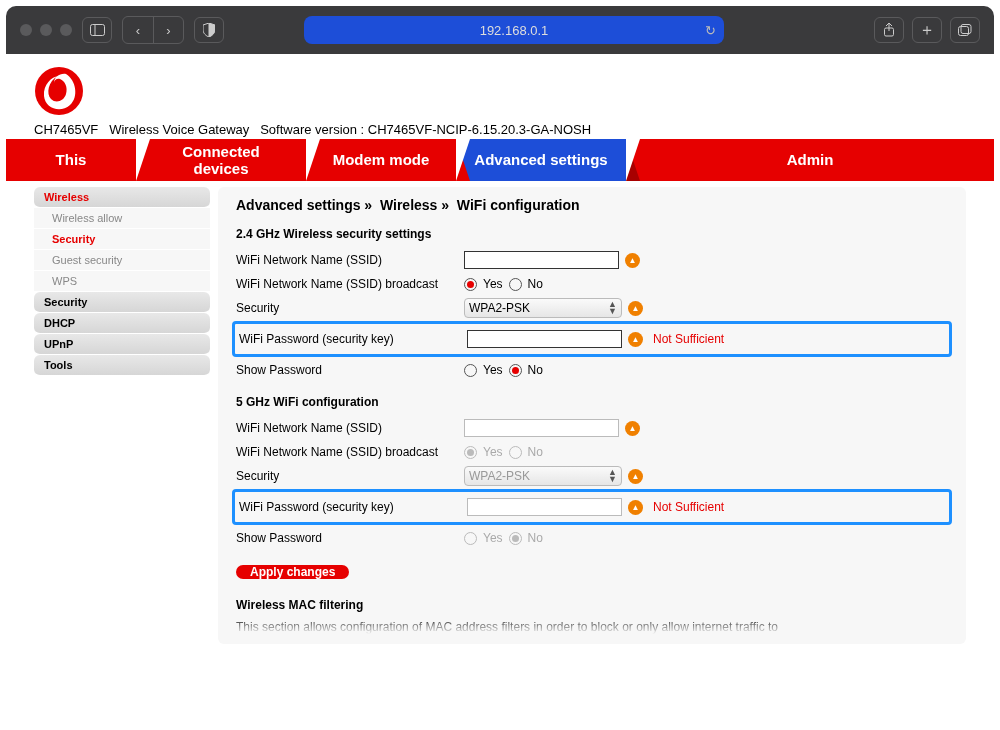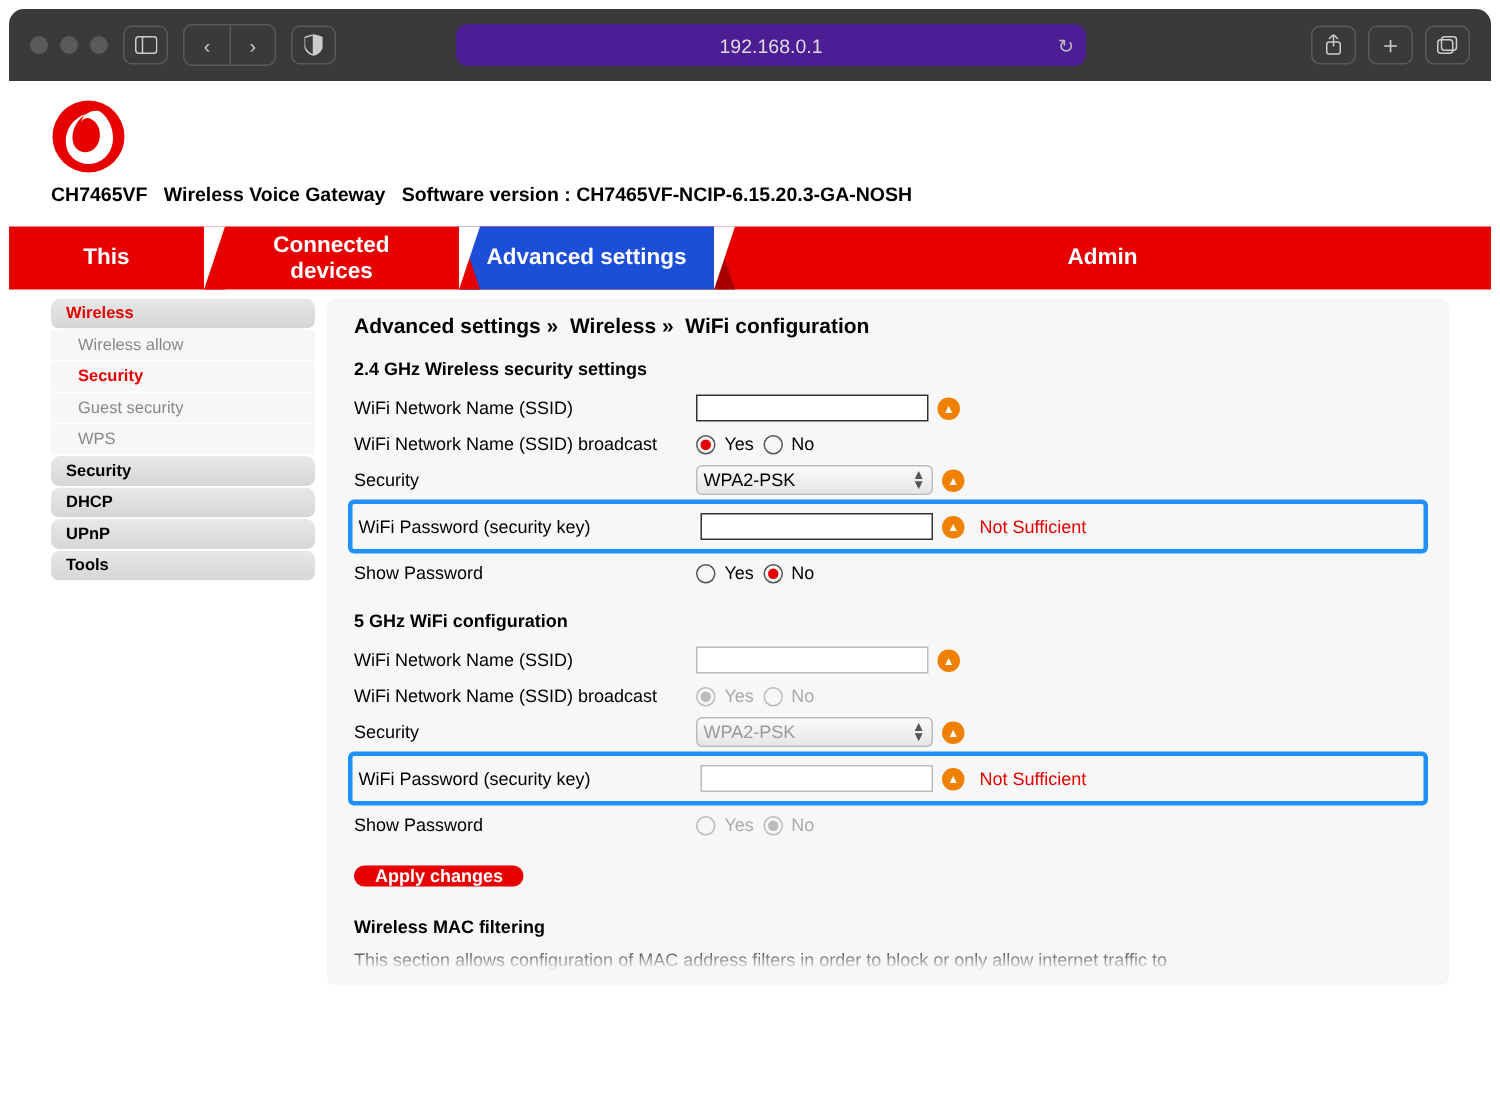--- a/index.html
+++ b/index.html
@@ -6,30 +6,30 @@
 body { background: #fff; width: 1000px; height: 730px; overflow: hidden; }
 
 
 .browser-chrome { background: #3a3a3c; height: 48px; border-radius: 10px 10px 0 0; margin: 6px 6px 0 6px; display: flex; align-items: center; padding: 0 14px; gap: 10px; }
 .traffic-lights { display: flex; gap: 8px; }
 .traffic-lights .dot { width: 12px; height: 12px; border-radius: 50%; background: #5a5a5c; }
 .tb-btn-group { display: flex; gap: 0; border: 1px solid #5a5a5c; border-radius: 6px; overflow: hidden; }
 .tb-btn { width: 30px; height: 26px; display: flex; align-items: center; justify-content: center; color: #ccc; font-size: 13px; }
 .tb-btn + .tb-btn { border-left: 1px solid #5a5a5c; }
 .tb-single { border: 1px solid #5a5a5c; border-radius: 6px; width: 30px; height: 26px; display: flex; align-items: center; justify-content: center; color: #ccc; }
-.url-bar { flex: 1; max-width: 420px; margin: 0 auto; background: #4c1d95; border-radius: 8px; height: 28px; display: flex; align-items: center; justify-content: center; color: #ddd; font-size: 13px; position: relative; }
+.url-bar { flex: 1; max-width: 420px; margin: 0 auto; background: #1d4ed8; border-radius: 8px; height: 28px; display: flex; align-items: center; justify-content: center; color: #ddd; font-size: 13px; position: relative; }
 .url-bar .reload { position: absolute; right: 8px; color: #bbb; font-size: 13px; }
 .right-icons { display: flex; gap: 8px; margin-left: auto; }
 
 
 .page { margin: 0 6px; background: #fff; border-radius: 0 0 10px 10px; height: 676px; overflow: hidden; }
 .page-inner { padding: 8px 0 0 0; }
 .logo { width: 50px; height: 50px; margin: 4px 0 6px 28px; }
 .logo svg { width: 100%; height: 100%; }
-.device-info { font-size: 13px; font-weight: bold; color: #000; margin: 4px 0 14px 28px; }
+.device-info { font-size: 13px; font-weight: normal; color: #000; margin: 4px 0 2px 28px; }
 
 
 .nav-tabs { height: 42px; background: #e60000; display: flex; margin: 0; position: relative; }
 .nav-tab { flex: 0 0 auto; padding: 0 18px; color: #fff; font-weight: bold; font-size: 15px; display: flex; align-items: center; justify-content: center; text-align: center; line-height: 1.15; position: relative; cursor: pointer; }
 .nav-tab.wide { width: 170px; }
 .nav-tab.active { background: #1d4ed8; }
 .nav-tab::after { content: ''; position: absolute; right: -14px; top: 0; width: 0; height: 0; border-top: 42px solid transparent; border-left: 14px solid #e60000; z-index: 1; }
 .nav-tab.active::after { border-left-color: #a80000; }
 .nav-tab::before { content: ''; position: absolute; left: 0; top: 0; width: 0; height: 0; border-bottom: 42px solid transparent; border-left: 14px solid #fff; z-index: 1; }
 .nav-tab:first-child::before { display: none; }
@@ -138,20 +138,23 @@
     <span>CH7465VF-NCIP-6.15.20.3-GA-NOSH</span>
   </div>
 
   <div class="nav-tabs">
     <div class="nav-tab" style="width:130px">
           <span>This</span>
         </div>
     <div class="nav-tab wide">
           <span>Connected devices</span>
         </div>
+    <div class="nav-tab" style="width:150px">
+          <span>Modem mode</span>
+        </div>
     <div class="nav-tab wide active">
           <span>Advanced settings</span>
         </div>
     <div class="nav-tab" style="flex:1">
           <span>Admin</span>
         </div>
   </div>
 
   <div class="layout">
     <div class="sidebar">

